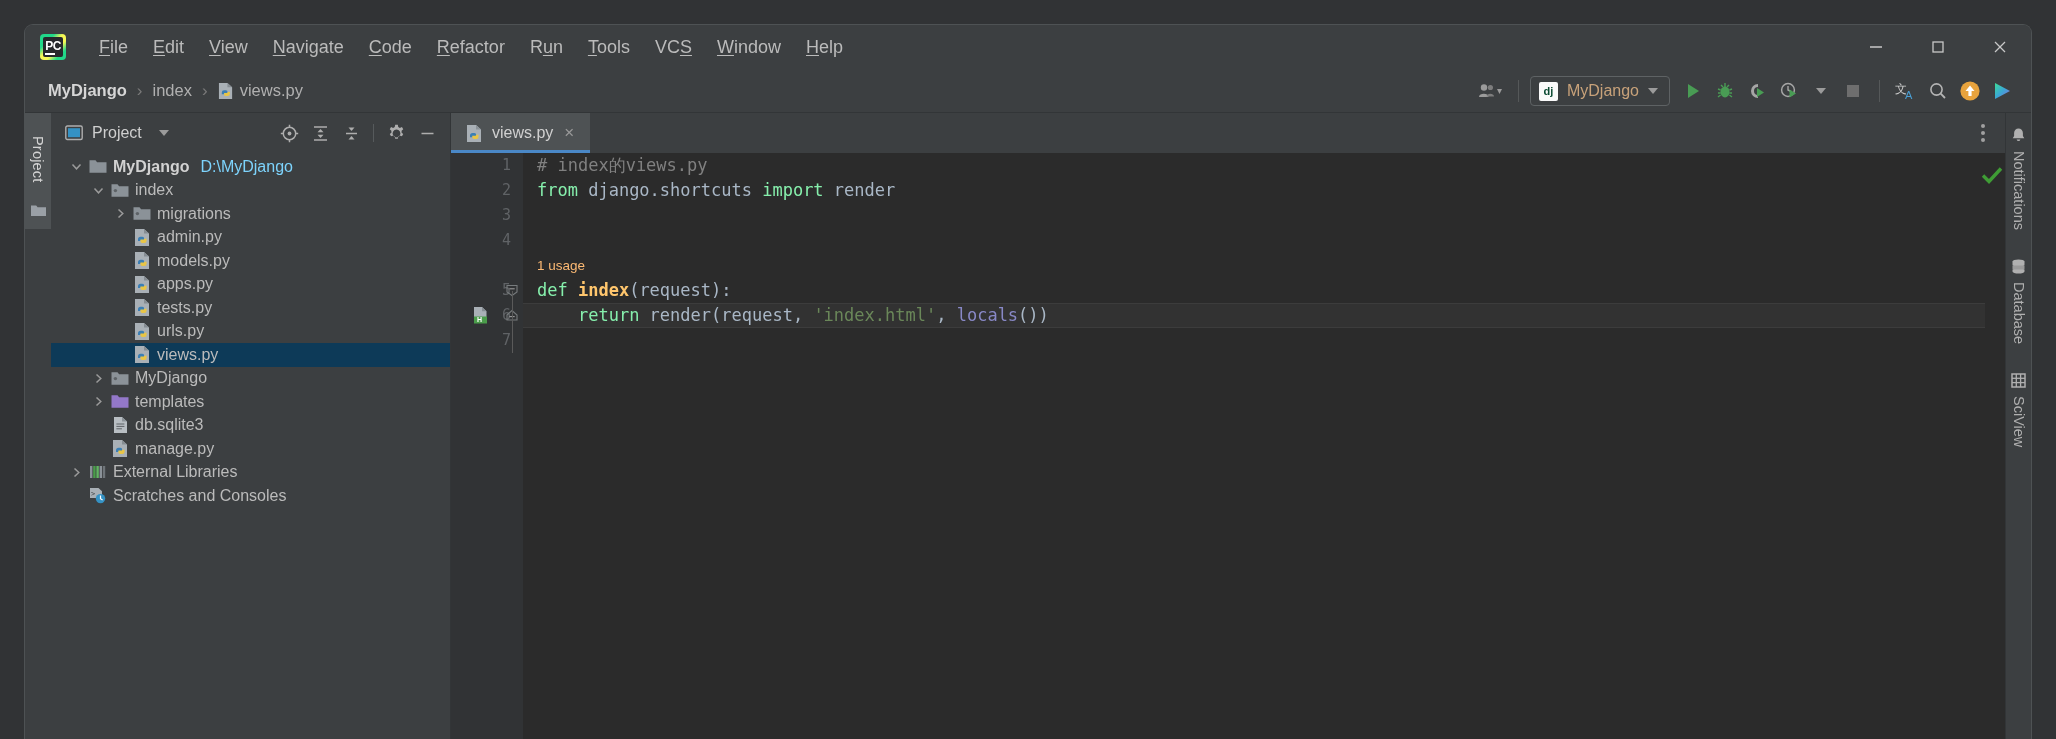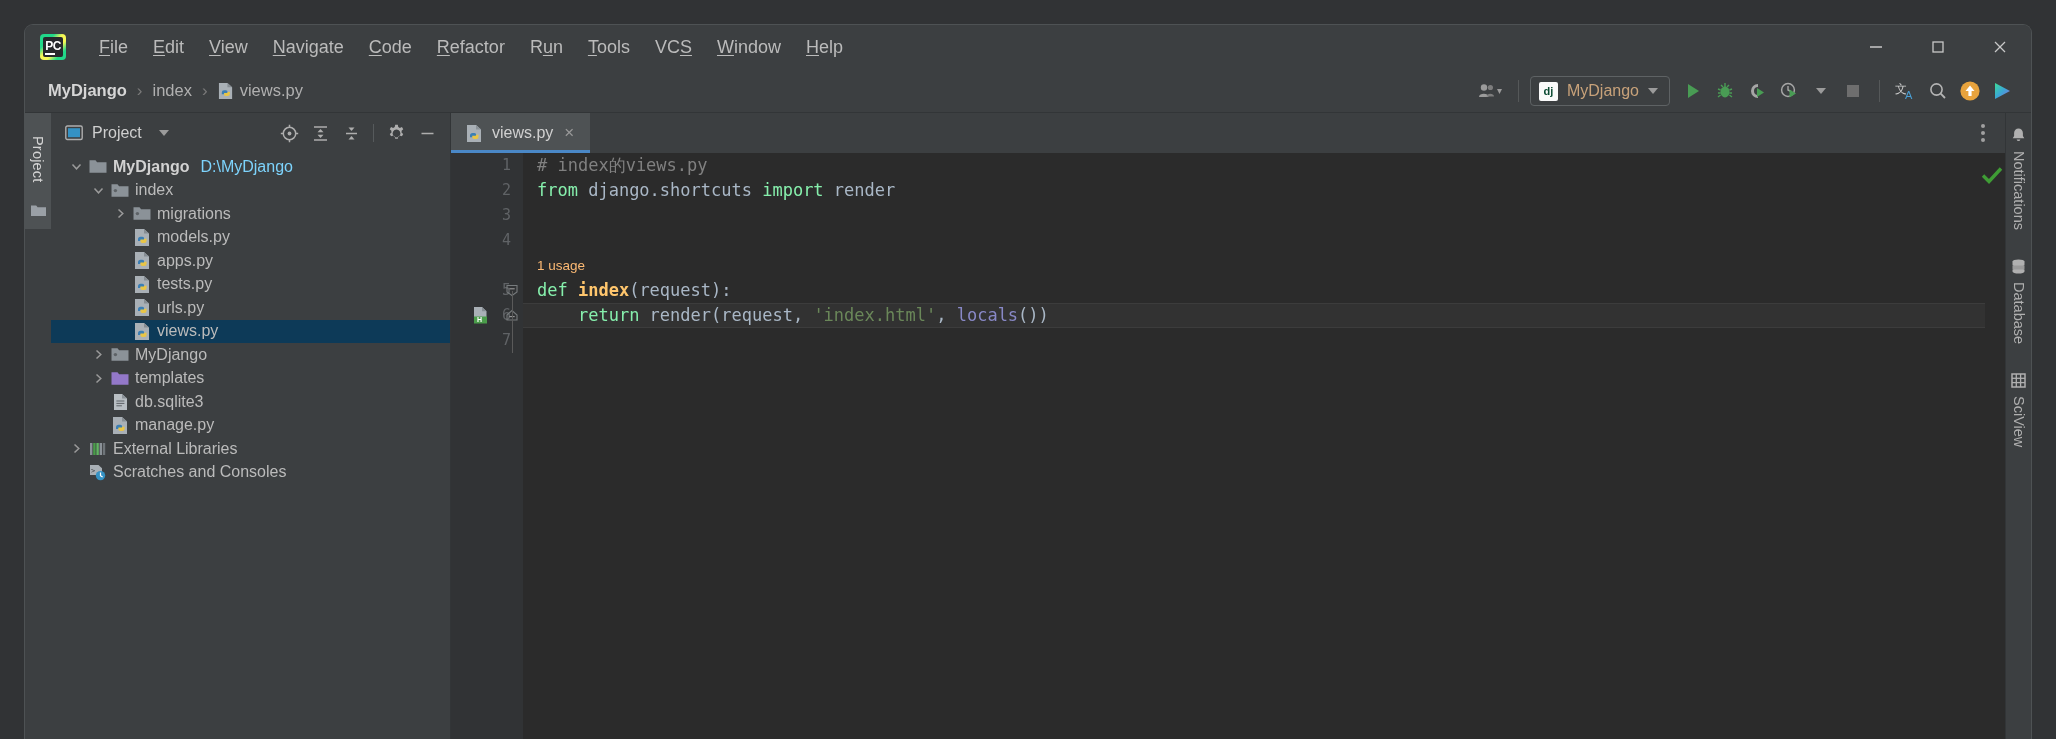--- a/index.html
+++ b/index.html
@@ -623,20 +623,33 @@
                   <path d="M4.5 2.5 L8.8 6.5 L4.5 10.5" stroke="#9a9a9a" stroke-width="1.5" fill="none"></path>
                 </svg>
               </div>
               <div class="ticon">
                 <svg width="18" height="15" viewBox="0 0 18 15">
                   <path d="M0.5 1.2 h6 l1.6 2 H17.5 V13.8 H0.5 Z" fill="#8b9298"></path>
                   <circle cx="4.4" cy="7.6" r="1.7" fill="#5d6266"></circle>
                 </svg>
               </div>
               <span class="tlabel">migrations</span>
+            </div>
+            <div class="tree-row">
+              <div style="width: 58px; flex: 0 0 58px;"></div>
+              <div class="tw"></div>
+              <div class="ticon">
+                <svg width="17" height="19" viewBox="0 0 17 19">
+                  <path d="M1 1 h9 l5 4.6 V18 H1 Z" fill="#a9b0b6"></path>
+                  <path d="M10 1 v4.6 h5 Z" fill="#868d93"></path>
+                  <path d="M4 11.3 a2.5 2.5 0 0 1 2.5 -2.5 h1.9 a1.75 1.75 0 0 1 1.75 1.75 v1.55 H6.5 v0.95 H4 Z" fill="#3b7fb5"></path>
+                  <path d="M12.6 12.4 a2.5 2.5 0 0 1 -2.5 2.5 H8.2 a1.75 1.75 0 0 1 -1.75 -1.75 v-1.55 h3.65 v-0.95 h2.5 Z" fill="#e8c547"></path>
+                </svg>
+              </div>
+              <span class="tlabel">admin.py</span>
             </div>
             <div class="tree-row">
               <div style="width: 58px; flex: 0 0 58px;"></div>
               <div class="tw"></div>
               <div class="ticon">
                 <svg width="17" height="19" viewBox="0 0 17 19">
                   <path d="M1 1 h9 l5 4.6 V18 H1 Z" fill="#a9b0b6"></path>
                   <path d="M10 1 v4.6 h5 Z" fill="#868d93"></path>
                   <path d="M4 11.3 a2.5 2.5 0 0 1 2.5 -2.5 h1.9 a1.75 1.75 0 0 1 1.75 1.75 v1.55 H6.5 v0.95 H4 Z" fill="#3b7fb5"></path>
                   <path d="M12.6 12.4 a2.5 2.5 0 0 1 -2.5 2.5 H8.2 a1.75 1.75 0 0 1 -1.75 -1.75 v-1.55 h3.65 v-0.95 h2.5 Z" fill="#e8c547"></path>

